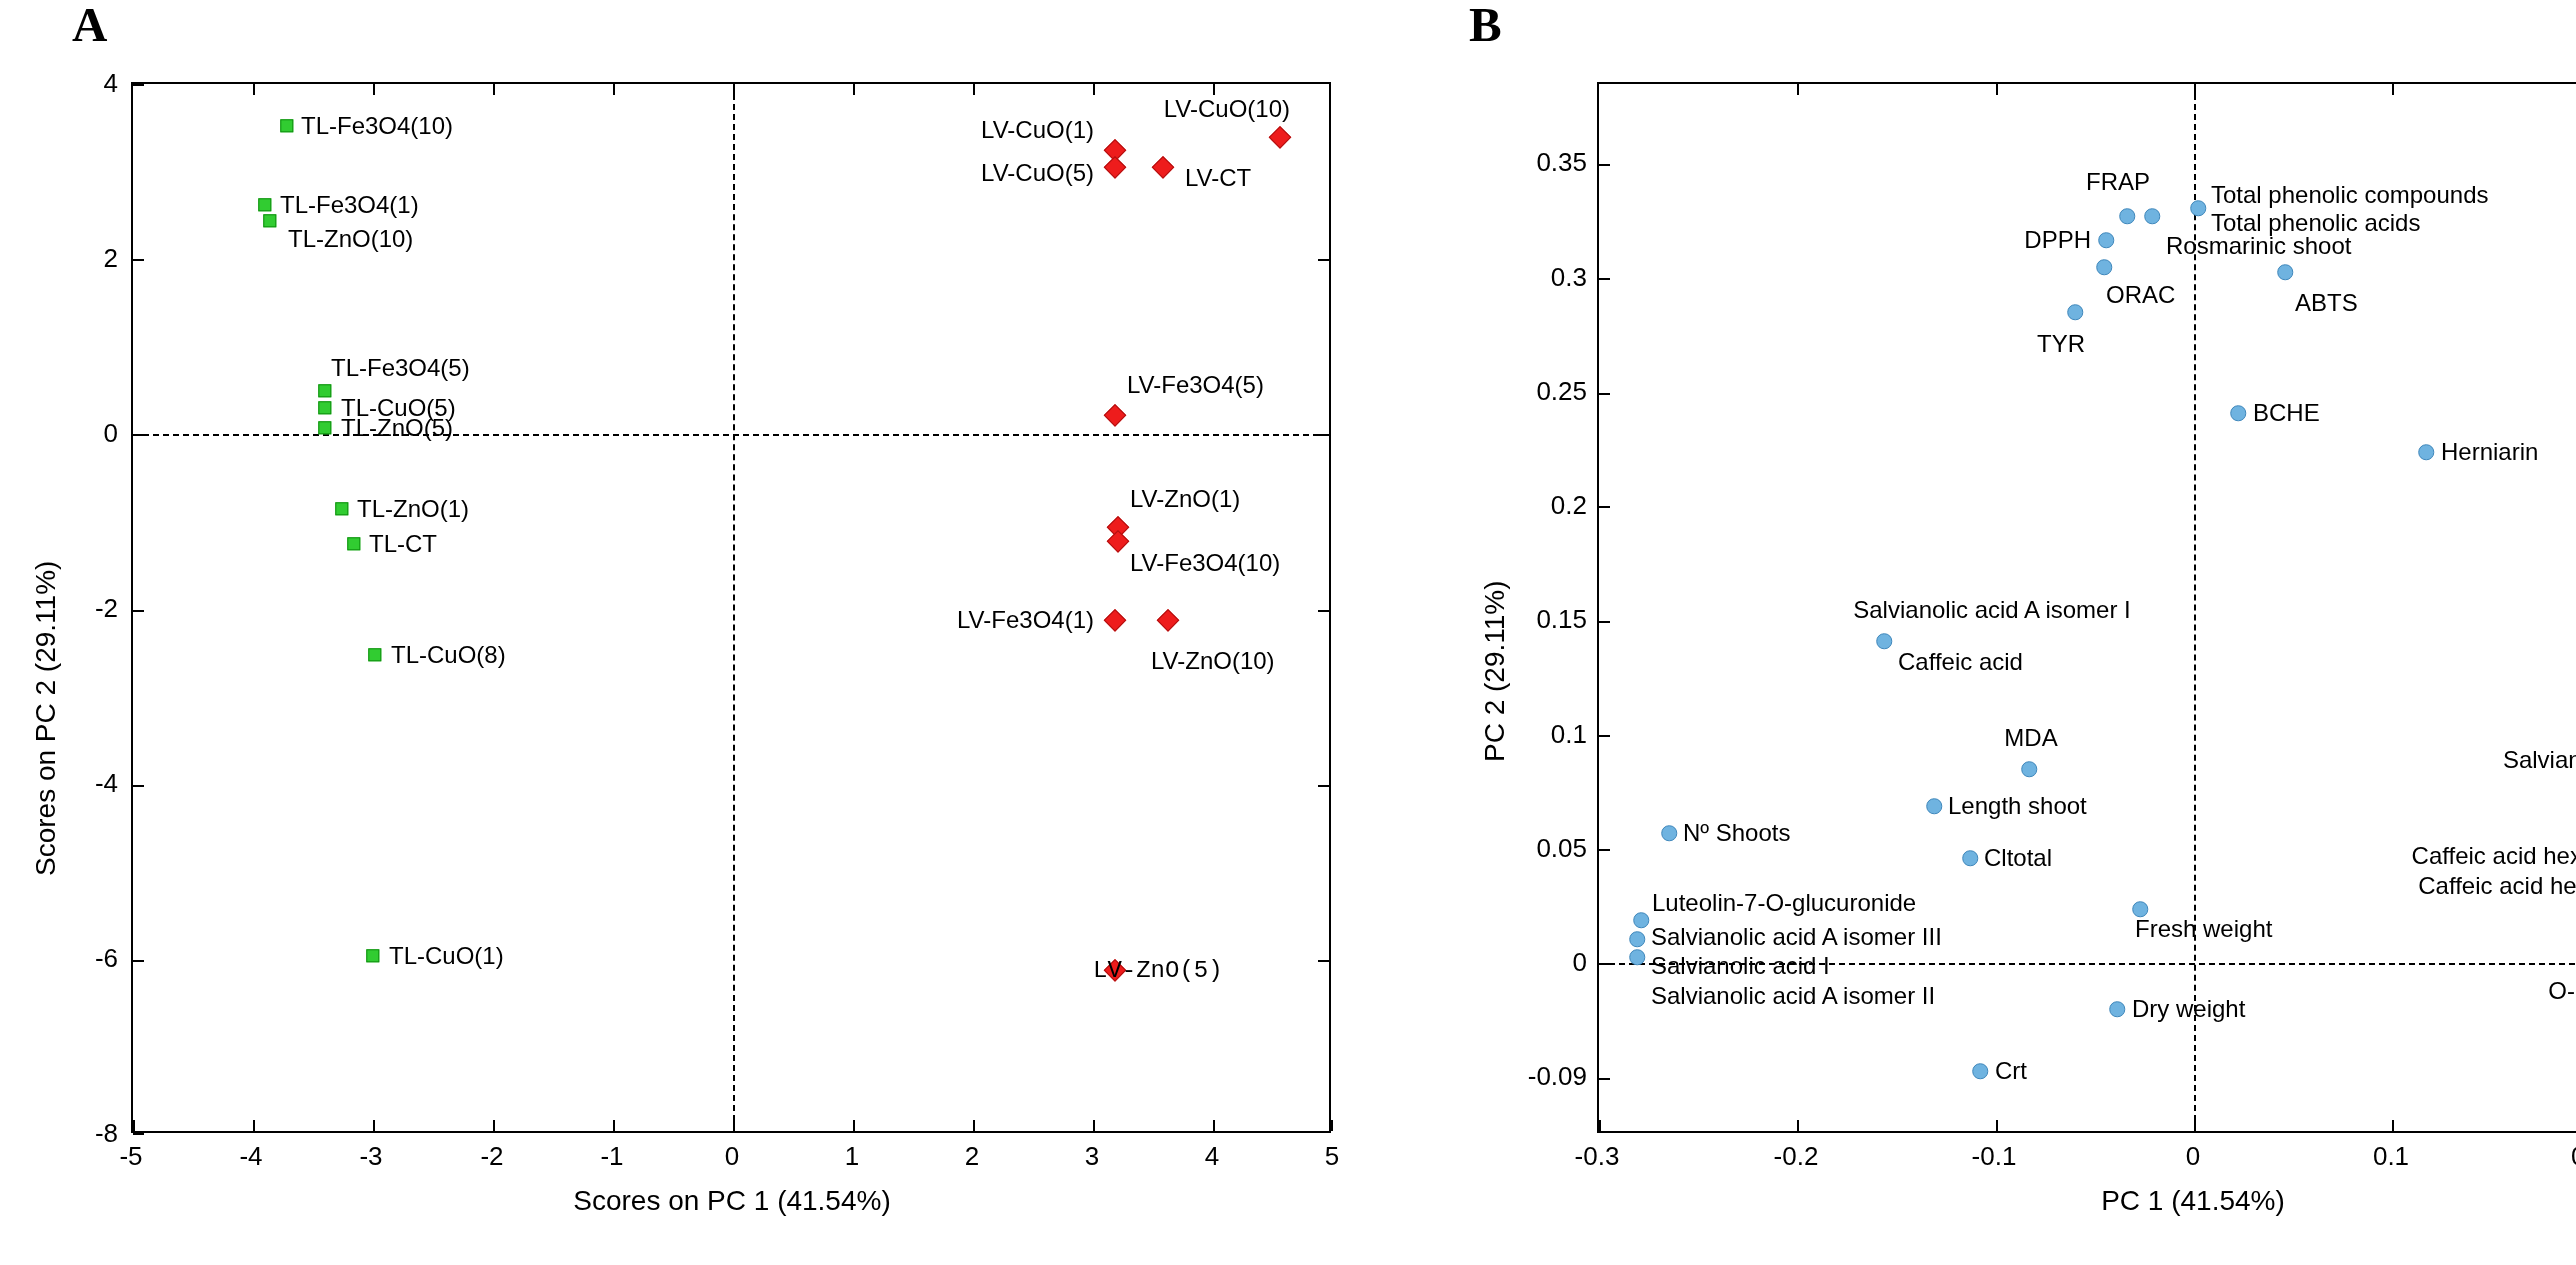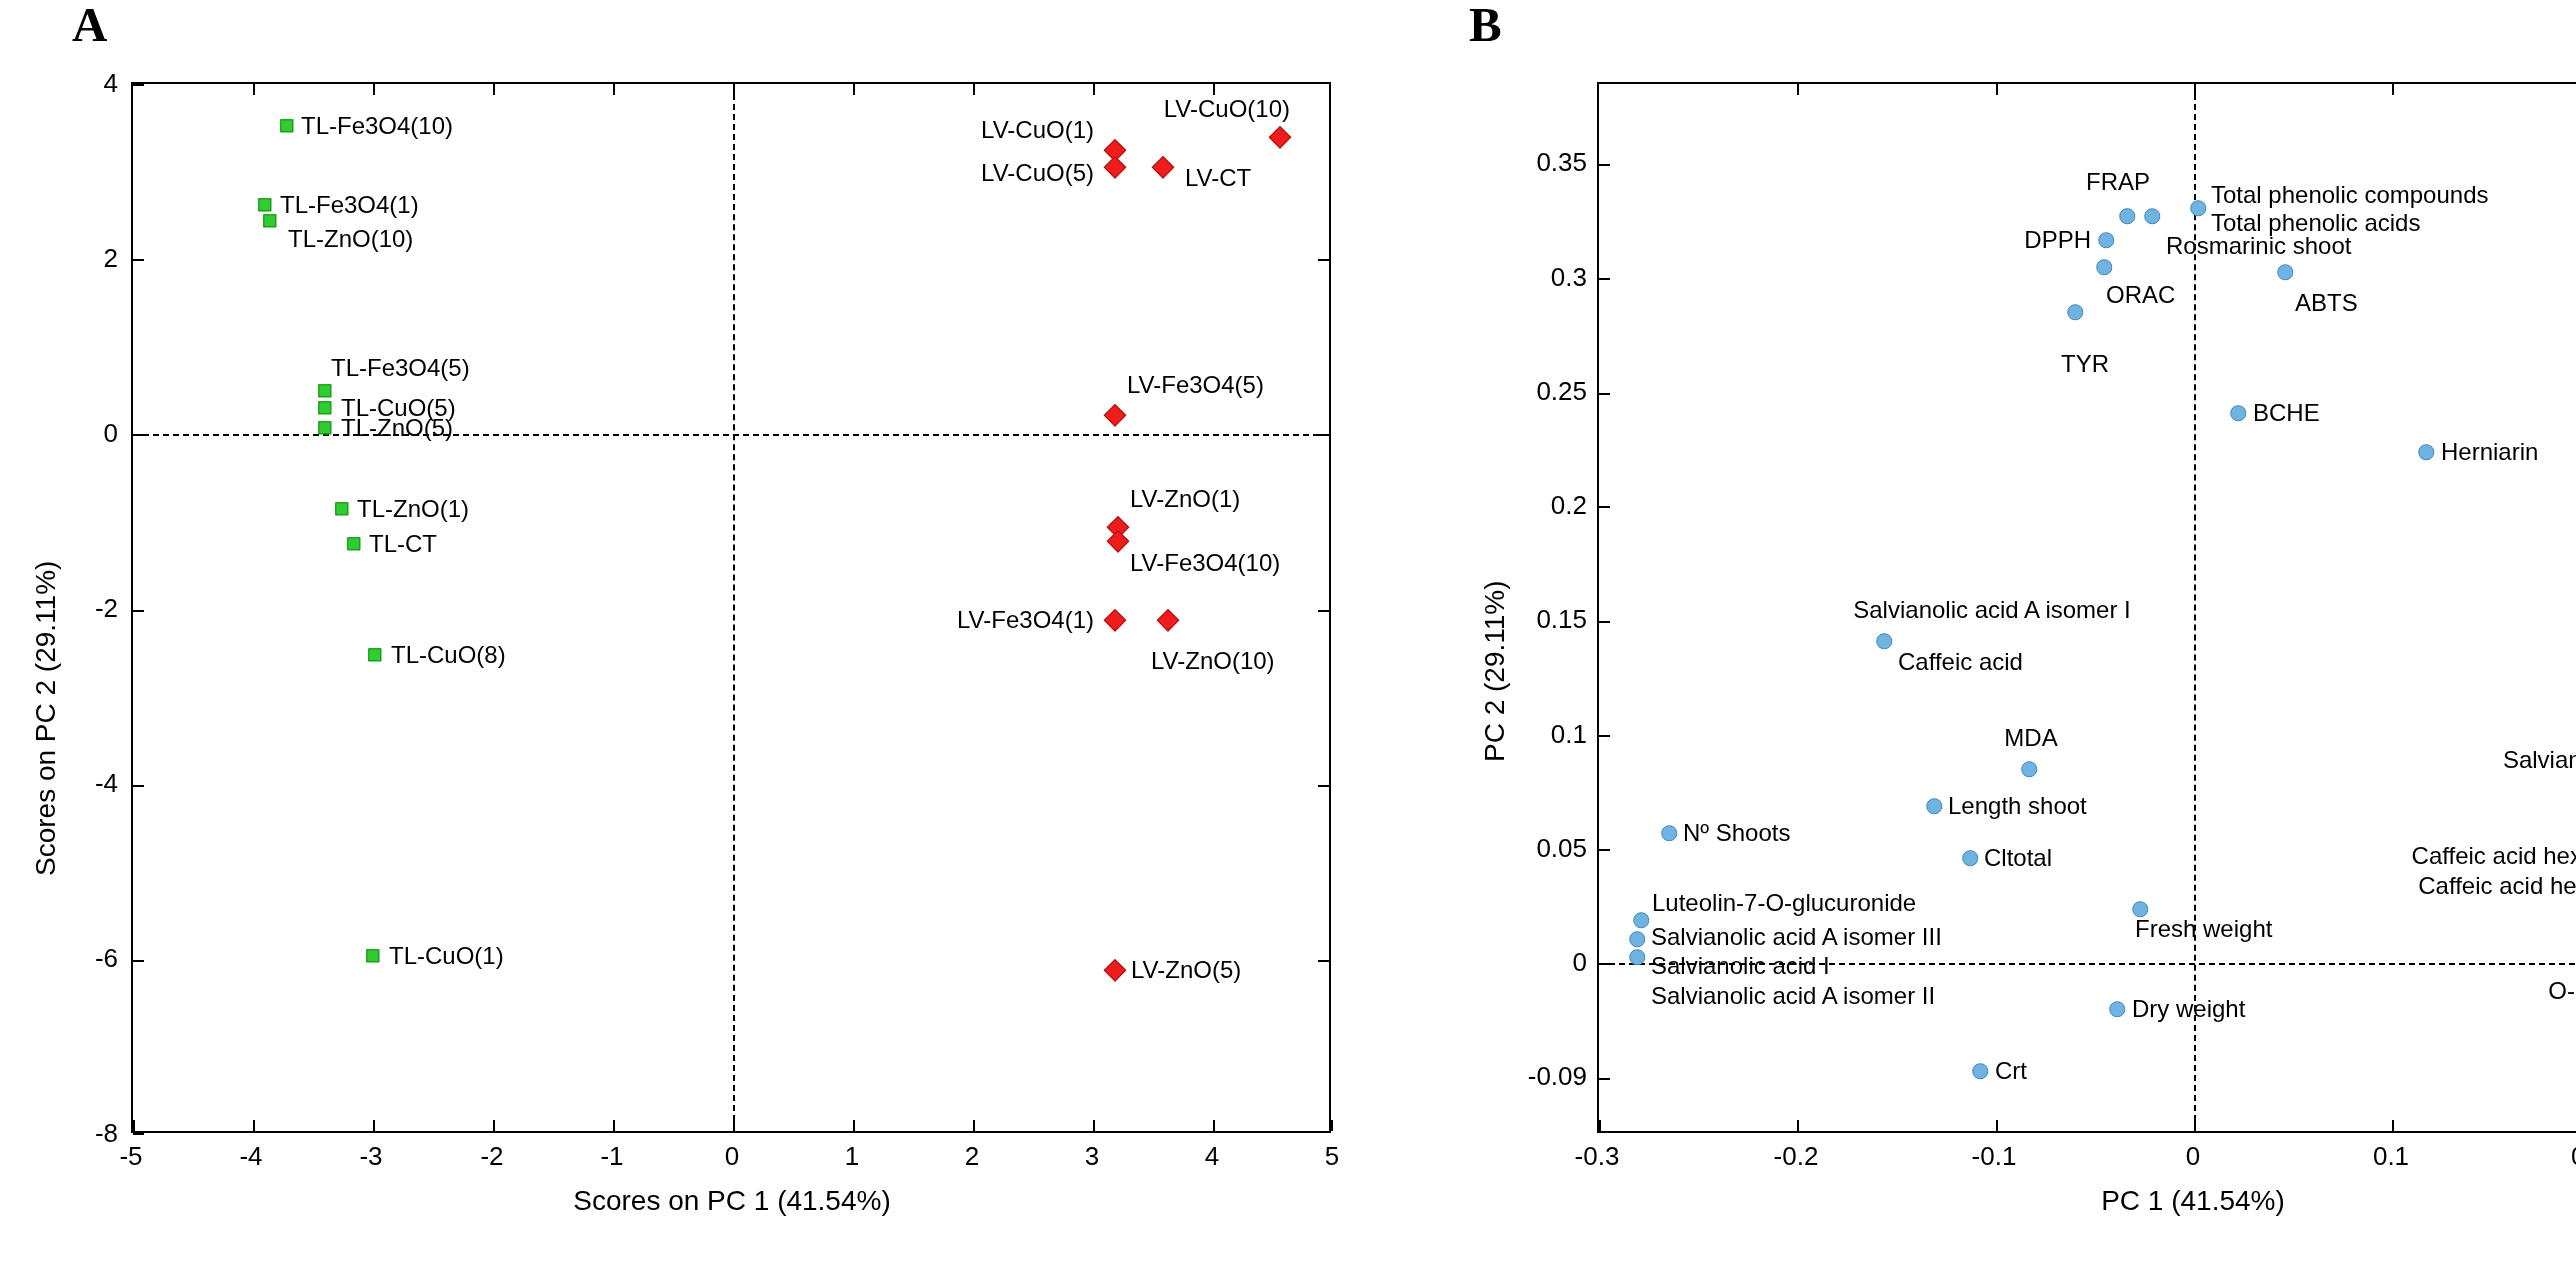--- a/index.html
+++ b/index.html
@@ -257,21 +257,21 @@
 
       <div class="pt-label left" style="left:961px; top:46px;">LV-CuO(1)</div>
       <div class="pt-label left" style="left:1157px; top:25px;">LV-CuO(10)</div>
       <div class="pt-label left" style="left:961px; top:89px;">LV-CuO(5)</div>
       <div class="pt-label right" style="left:1052px; top:94px;">LV-CT</div>
       <div class="pt-label right" style="left:994px; top:301px;">LV-Fe3O4(5)</div>
       <div class="pt-label right" style="left:997px; top:415px;">LV-ZnO(1)</div>
       <div class="pt-label right" style="left:997px; top:479px;">LV-Fe3O4(10)</div>
       <div class="pt-label left" style="left:961px; top:536px;">LV-Fe3O4(1)</div>
       <div class="pt-label right" style="left:1018px; top:577px;">LV-ZnO(10)</div>
-      <div class="pt-label right" style="left:998px; top:886px;">LV-ZnO(5)</div>
+      <div class="pt-label right" style="left:960px; top:886px;font-family:Liberation Mono, monospace;">LV-ZnO(5)</div>
     </div>
 
     <div class="tick-label-x" style="left:131px;  top:1141px;">-5</div>
     <div class="tick-label-x" style="left:251px;  top:1141px;">-4</div>
     <div class="tick-label-x" style="left:371px;  top:1141px;">-3</div>
     <div class="tick-label-x" style="left:492px;  top:1141px;">-2</div>
     <div class="tick-label-x" style="left:612px; top:1141px;">-1</div>
     <div class="tick-label-x" style="left:732px; top:1141px;">0</div>
     <div class="tick-label-x" style="left:852px; top:1141px;">1</div>
     <div class="tick-label-x" style="left:972px; top:1141px;">2</div>
@@ -347,21 +347,21 @@
       <div class="marker-circle" style="left:518px; top:925px;"></div>
       <div class="marker-circle" style="left:381px;  top:987px;"></div>
 
       <div class="pt-label right" style="left:612px; top:111px;">Total phenolic compounds</div>
       <div class="pt-label right" style="left:612px; top:139px;">Total phenolic acids</div>
       <div class="pt-label center" style="left:519px; top:98px;">FRAP</div>
       <div class="pt-label right" style="left:567px; top:162px;">Rosmarinic shoot</div>
       <div class="pt-label left" style="left:492px; top:156px;">DPPH</div>
       <div class="pt-label right" style="left:507px; top:211px;">ORAC</div>
       <div class="pt-label right" style="left:696px; top:219px;">ABTS</div>
-      <div class="pt-label center" style="left:486px; top:260px;margin-top:20px;">TYR</div>
+      <div class="pt-label center" style="left:462px; top:260px;">TYR</div>
       <div class="pt-label right" style="left:654px; top:329px;">BCHE</div>
       <div class="pt-label right" style="left:842px; top:368px;">Herniarin</div>
       <div class="pt-label center" style="left:393px; top:526px;">Salvianolic acid A isomer I</div>
       <div class="pt-label right" style="left:299px; top:578px;">Caffeic acid</div>
 
       <div class="pt-label left" style="left:1092px; top:676px;">Salvianolic acid B</div>
       <div class="pt-label center" style="left:432px; top:654px;">MDA</div>
       <div class="pt-label right" style="left:349px; top:722px;">Length shoot</div>
       <div class="pt-label right" style="left:84px; top:749px;">Nº Shoots</div>
 

